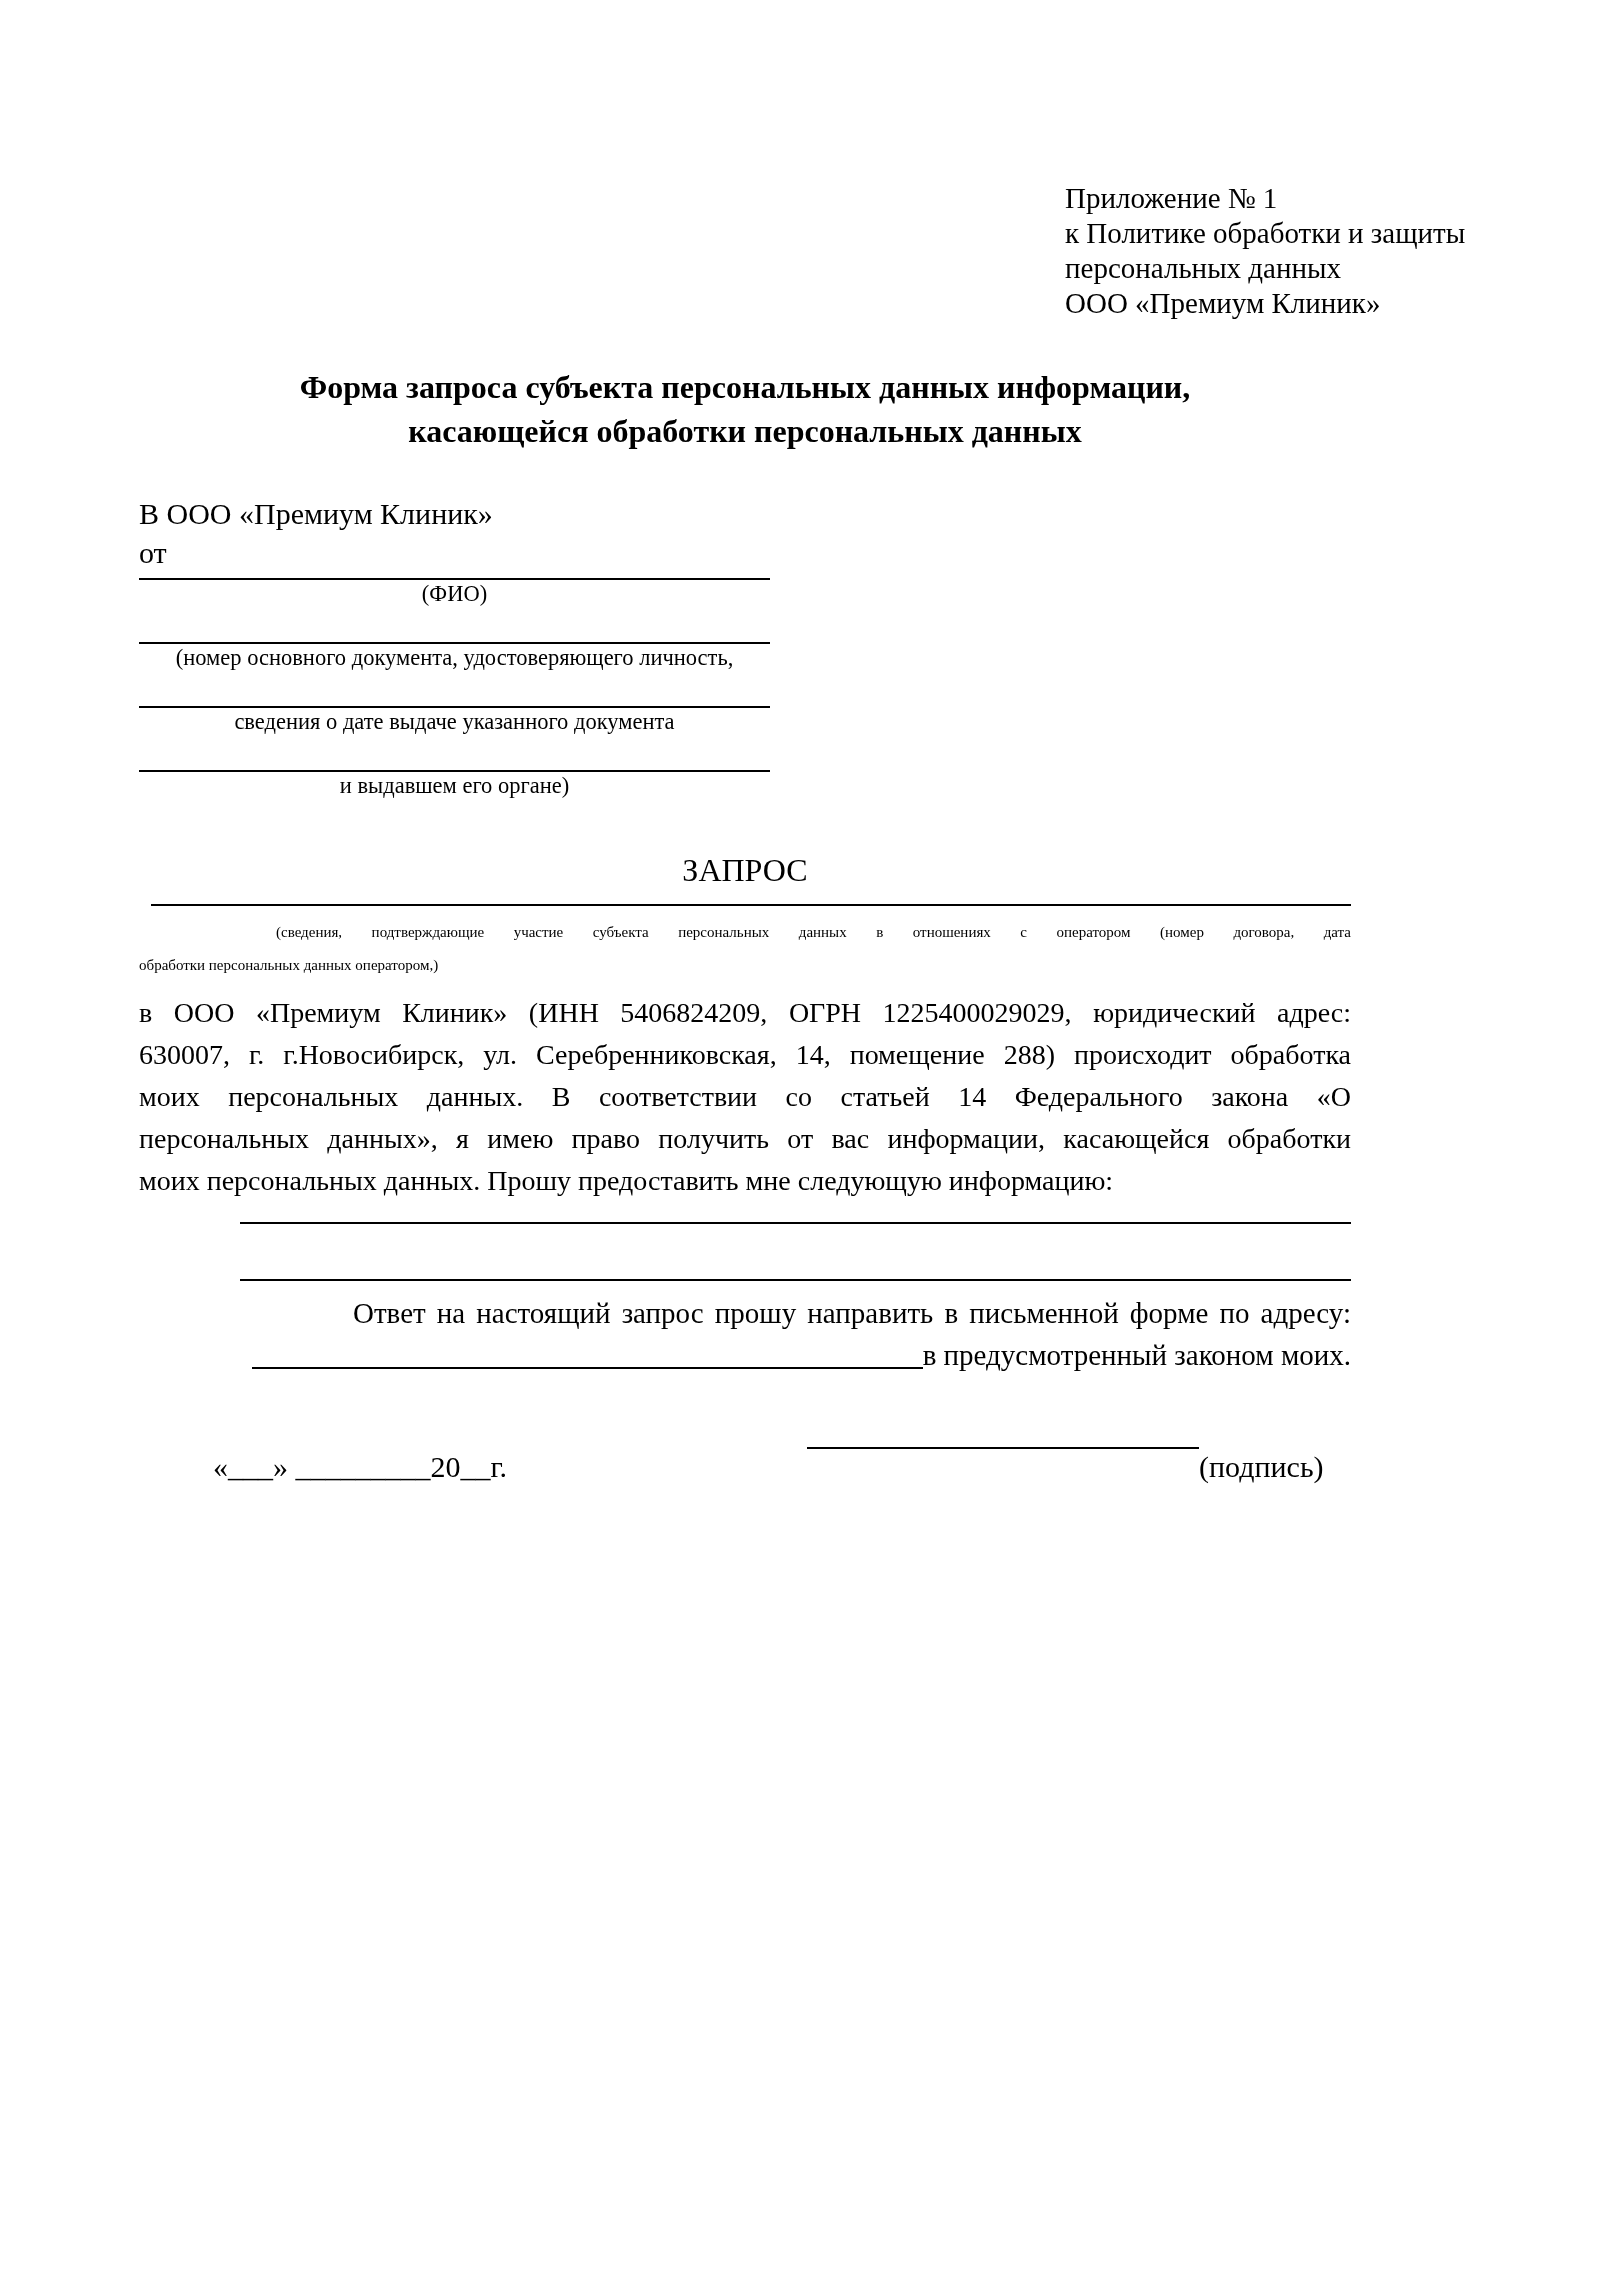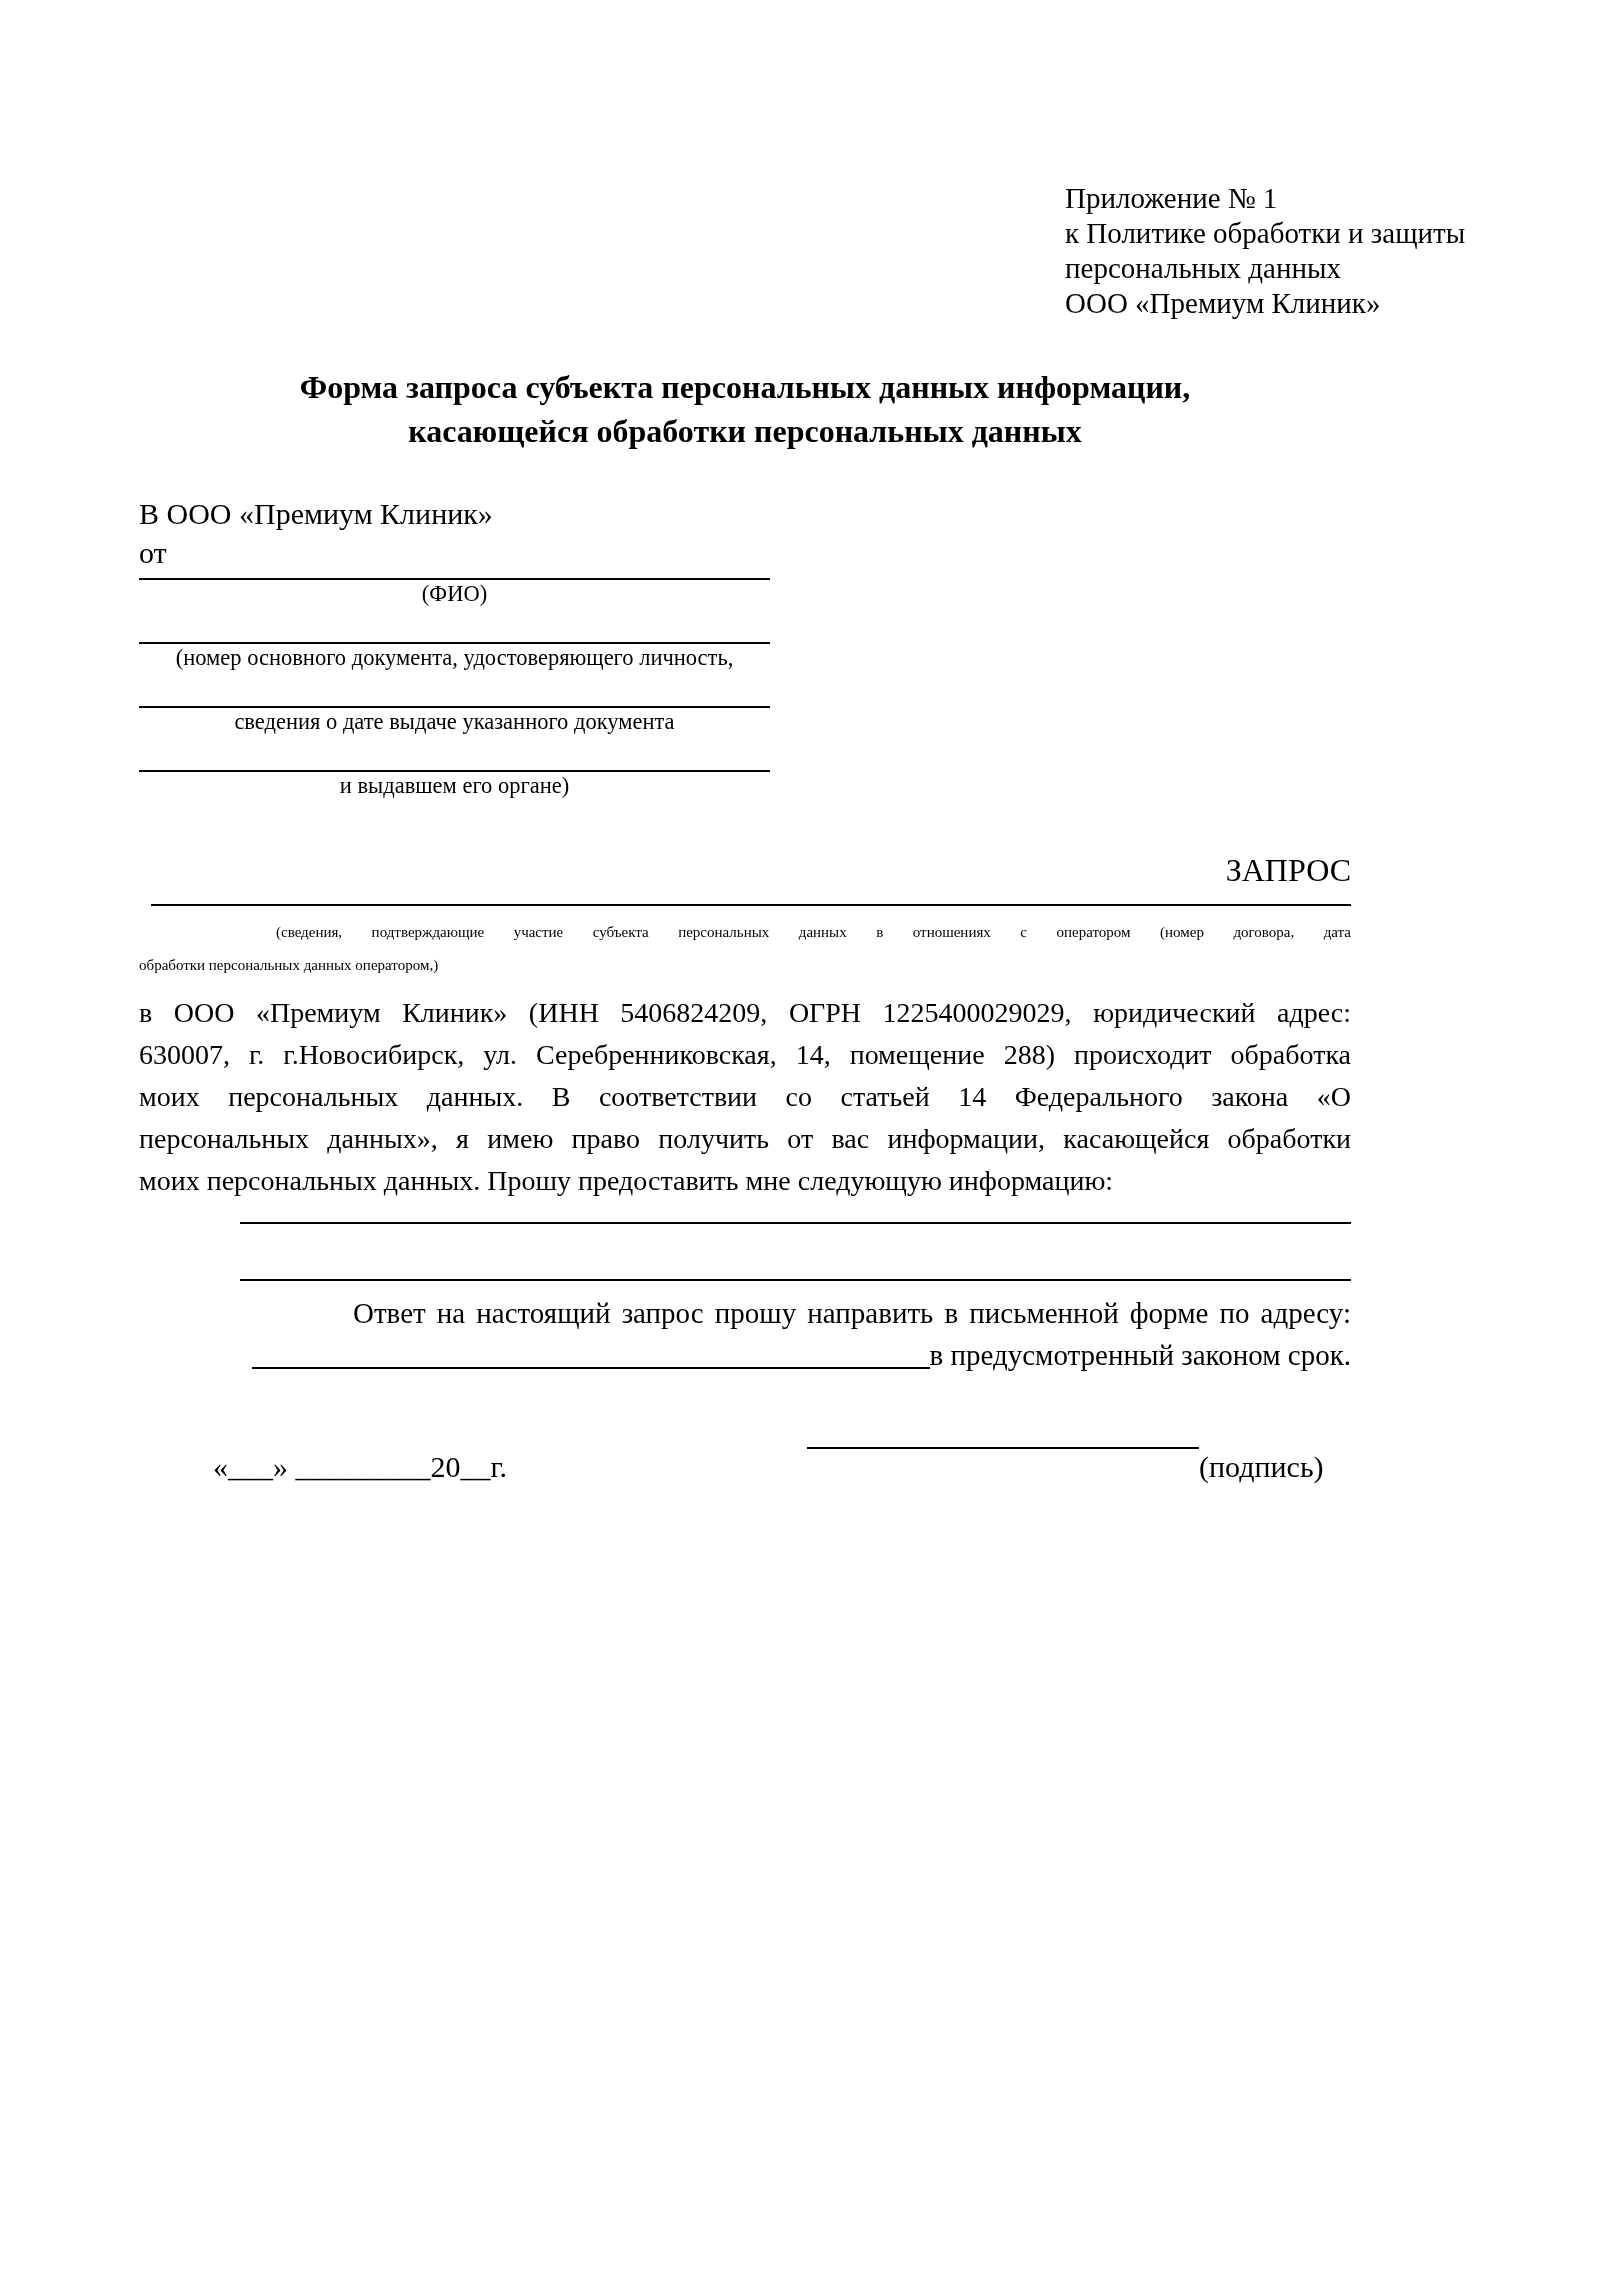--- a/index.html
+++ b/index.html
@@ -24,21 +24,21 @@
   
   .doc-title { margin-top:44px; text-align:center; font-weight:bold; font-size:32px; line-height:44px; }
 
   
   .addressee { margin-top:41px; width:631px; font-size:30px; line-height:39px; }
   .fline { height:7.8px; border-bottom:2px solid #000; }
   .fline.gap { margin-top:29px; }
   .fcap { font-size:22.5px; line-height:27.4px; text-align:center; white-space:nowrap; }
 
   
-  .zapros { margin-top:51px; text-align:right; font-size:32px; line-height:39px; }
+  .zapros { margin-top:51px; text-align:center; font-size:32px; line-height:39px; }
 
   
   .intro-row { display:flex; margin-top:13.7px; font-size:30px; line-height:39px; }
   .intro-row .txt { padding-left:172px; white-space:nowrap; }
   .intro-row .ln { flex:1; margin-left:11.8px; margin-bottom:6.9px; border-bottom:2px solid #000; }
 
   
   .fine { margin-top:3.9px; font-size:15px; line-height:33px; }
   .fine .fl { text-align:justify; text-align-last:justify; white-space:nowrap; }
   .fine .fl.first { text-indent:137px; }
@@ -121,21 +121,21 @@
     <div class="bl">персональных данных», я имею право получить от вас информации, касающейся обработки</div>
     <div class="bl last">моих персональных данных. Прошу предоставить мне следующую информацию:</div>
   </div>
 
   <div class="blank-rule r1"></div>
   <div class="blank-rule r2"></div>
 
   <div class="resp1">Ответ на настоящий запрос прошу направить в письменной форме по адресу:</div>
   <div class="resp2">
     <span class="ln"></span>
-    <span class="txt">в предусмотренный законом срок.</span>
+    <span class="txt">в предусмотренный законом моих.</span>
   </div>
 
   <div class="footer-row">
     <div class="date">«___» _________20__г.</div>
     <div class="sig">
       <span class="ln"></span>
       <span class="cap">(подпись)</span>
     </div>
   </div>
 

